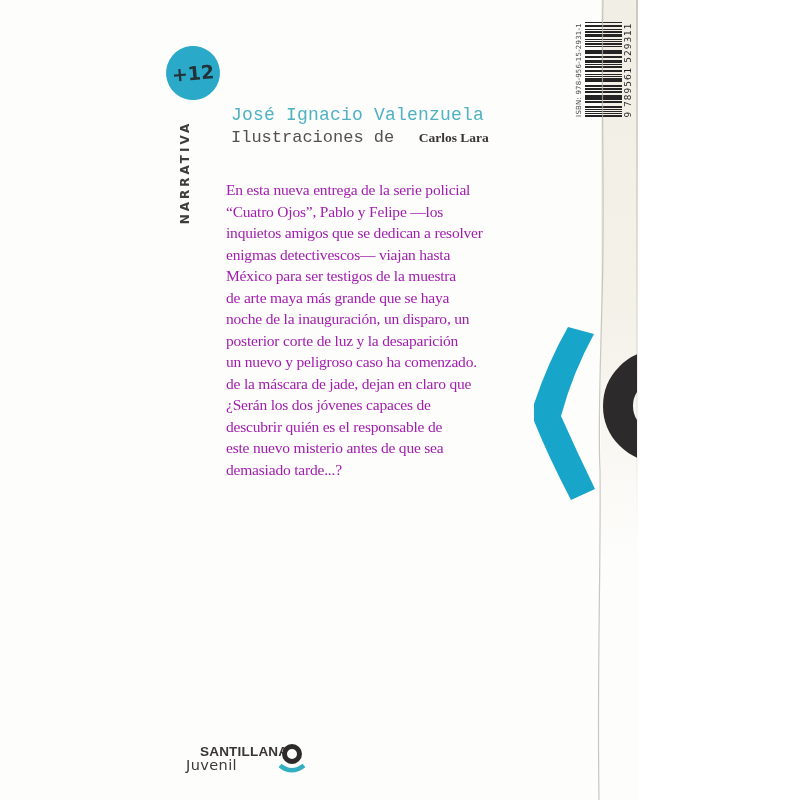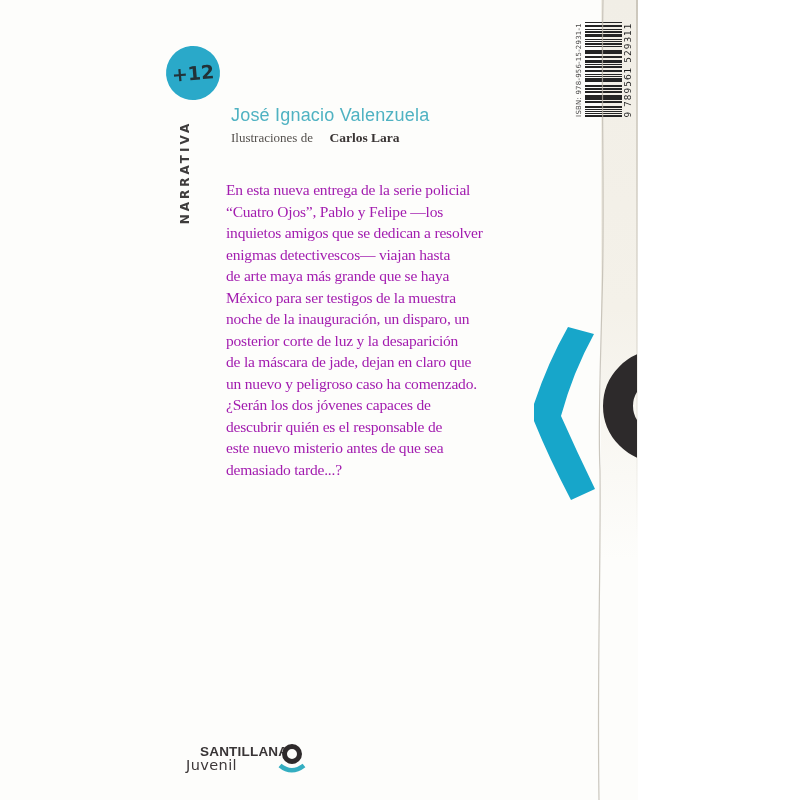--- a/index.html
+++ b/index.html
@@ -32,26 +32,26 @@
 
   
   .title{
     position:absolute;left:230px;top:49px;
     font-family:"DejaVu Sans",sans-serif;font-weight:bold;
     font-size:25px;line-height:23px;letter-spacing:-0.4px;color:#3d3939;
     white-space:nowrap;
   }
   .author{
     position:absolute;left:231px;top:105px;
-    font-family:Liberation Sans, sans-serif;font-size:18px;color:#4fb2c2;
+    font-family:Liberation Mono, monospace;font-size:18px;color:#4fb2c2;
     white-space:nowrap;letter-spacing:0.2px;
   }
   .credit{position:absolute;left:231px;top:128px;white-space:nowrap;}
-  .credit .prefix{font-family:Liberation Serif, serif;font-size:13px;color:#54504d;}
-  .credit .name{font-family:"Liberation Serif",serif;font-weight:bold;font-size:13.5px;color:#393434;margin-left:12px;}
+  .credit .prefix{font-family:Liberation Mono, monospace;font-size:17px;color:#54504d;}
+  .credit .name{font-family:"Liberation Serif",serif;font-weight:bold;font-size:13.5px;color:#393434;margin-left:20px;}
 
   
   .narrativa{
     position:absolute;left:126px;top:164px;width:120px;height:17px;
     text-align:center;transform:rotate(-90deg);
     font-family:"DejaVu Sans",sans-serif;font-weight:bold;
     font-size:12px;letter-spacing:3px;color:#3e3c3c;
   }
 
   
@@ -122,26 +122,26 @@
   <div class="credit">
     <span class="prefix">Ilustraciones de</span>
     <span class="name">Carlos Lara</span>
   </div>
 
   <div class="synopsis">
     <div>En esta nueva entrega de la serie policial</div>
     <div>“Cuatro Ojos”, Pablo y Felipe —los</div>
     <div>inquietos amigos que se dedican a resolver</div>
     <div>enigmas detectivescos— viajan hasta</div>
+    <div>México para ser testigos de la muestra</div>
     <div>de arte maya más grande que se haya</div>
-    <div>México para ser testigos de la muestra</div>
     <div>noche de la inauguración, un disparo, un</div>
     <div>posterior corte de luz y la desaparición</div>
+    <div>un nuevo y peligroso caso ha comenzado.</div>
     <div>de la máscara de jade, dejan en claro que</div>
-    <div>un nuevo y peligroso caso ha comenzado.</div>
     <div>¿Serán los dos jóvenes capaces de</div>
     <div>descubrir quién es el responsable de</div>
     <div>este nuevo misterio antes de que sea</div>
     <div>demasiado tarde...?</div>
   </div>
 
   <div class="barcode">
     <div class="isbn">ISBN: 978-956-15-2931-1</div>
     <div class="bars"></div>
     <div class="digits">9 789561 529311</div>

